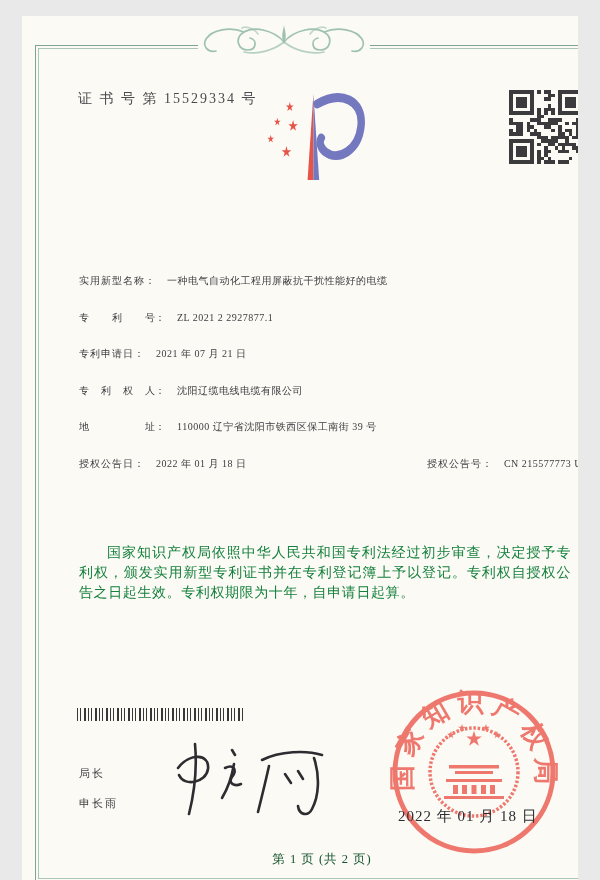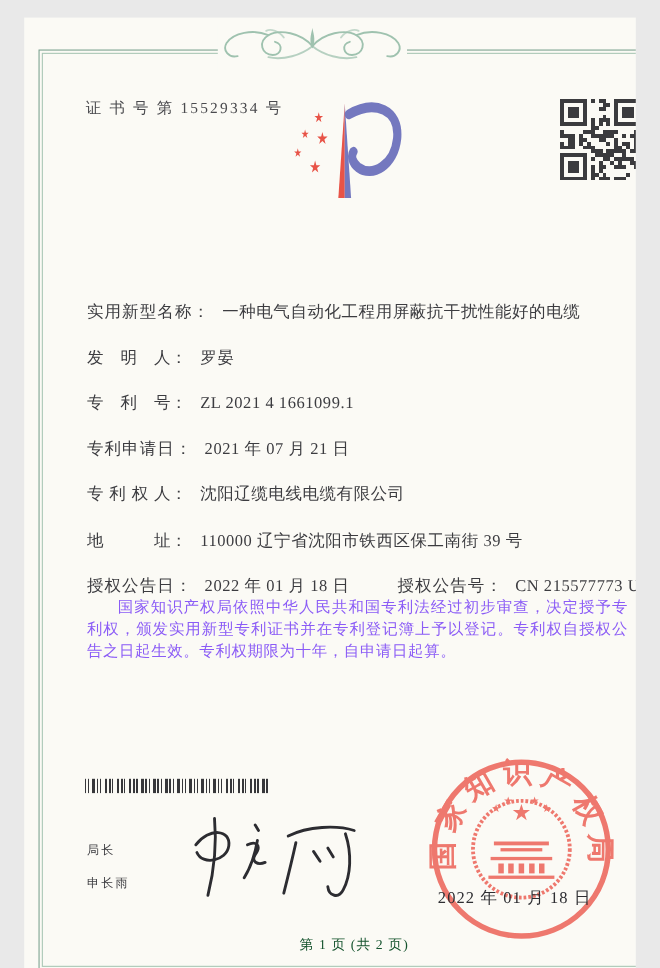--- a/index.html
+++ b/index.html
@@ -14,30 +14,30 @@
     border:1.5px solid #7fa492;z-index:1;}
   .frame::after{content:"";position:absolute;inset:1.5px;border:1px solid #aac7b6;}
   
   .ornament{position:absolute;left:176px;top:6px;width:172px;height:44px;
     background:#fbfaf5;z-index:2;}
   .cert-no{position:absolute;left:56px;top:74px;font-size:14px;letter-spacing:2px;color:#4a4a4e;z-index:3;}
   .logo{position:absolute;left:228px;top:76px;z-index:3;}
   .qr{position:absolute;left:487px;top:74px;width:74px;height:74px;z-index:3;}
   .title{position:absolute;left:0;top:182px;width:600px;text-align:center;
     font-size:34px;font-weight:bold;letter-spacing:13px;text-indent:13px;color:#3b3b3f;z-index:3;}
-  .fields{position:absolute;left:57px;top:258px;width:503px;z-index:3;font-size:15px;}
+  .fields{position:absolute;left:57px;top:258px;width:503px;z-index:3;font-size:10px;}
   .frow{margin-bottom:22.5px;white-space:nowrap;}
   .flabel{display:inline-block;letter-spacing:1px;}
   .flabel.spread{width:76px;letter-spacing:0;text-align:justify;text-align-last:justify;}
   .fcolon{display:inline-block;}
   .fval{margin-left:12px;letter-spacing:0.5px;}
   .frow.dual{display:flex;justify-content:flex-end;}
   .pair2{margin-left:auto;}
   .paras{position:absolute;left:57px;top:527px;width:492px;z-index:3;
-    font-size:14px;line-height:20px;text-align:justify;letter-spacing:0.6px;color:#8b5cf6;}
+    font-size:14px;line-height:20px;text-align:justify;letter-spacing:0.6px;color:#15803d;}
   .paras p{margin:0;text-indent:2em;}
   .barcode{position:absolute;left:55px;top:692px;width:167px;height:13px;z-index:3;
     background:repeating-linear-gradient(90deg,#37373a 0 1.5px,transparent 1.5px 3px,#37373a 3px 4px,transparent 4px 7px,#37373a 7px 9.5px,transparent 9.5px 11px);}
   .sig-block{position:absolute;left:57px;top:742px;z-index:3;font-size:11px;letter-spacing:2px;line-height:30px;}
   .sig-svg{position:absolute;left:140px;top:722px;z-index:3;}
   .seal{position:absolute;left:367px;top:671px;width:170px;height:170px;z-index:4;opacity:0.88;}
   .seal-date{position:absolute;left:376px;top:791px;z-index:5;font-size:15px;letter-spacing:1px;color:#2e2e32;}
   .footer{position:absolute;left:0;top:835px;width:600px;text-align:center;
     font-size:12.5px;letter-spacing:1px;color:#14532d;z-index:3;}
 </style>
@@ -319,24 +319,21 @@
         <rect x="20" y="20" width="1" height="1"></rect>
       </svg>
   </div>
 
 
   <div class="fields">
     <div class="frow">
       <span class="flabel">实用新型名称</span><span class="fcolon">：</span><span class="fval">一种电气自动化工程用屏蔽抗干扰性能好的电缆</span>
     </div>
     <div class="frow">
-      <span class="flabel spread">发明人</span><span class="fcolon">：</span><span class="fval">罗晏</span>
-    </div>
-    <div class="frow">
-      <span class="flabel spread">专利号</span><span class="fcolon">：</span><span class="fval">ZL 2021 4 1661099.1</span>
+      <span class="flabel spread">专利号</span><span class="fcolon">：</span><span class="fval">ZL 2021 2 2927877.1</span>
     </div>
     <div class="frow">
       <span class="flabel">专利申请日</span><span class="fcolon">：</span><span class="fval">2021 年 07 月 21 日</span>
     </div>
     <div class="frow">
       <span class="flabel spread">专利权人</span><span class="fcolon">：</span><span class="fval">沈阳辽缆电线电缆有限公司</span>
     </div>
     <div class="frow">
       <span class="flabel spread">地址</span><span class="fcolon">：</span><span class="fval">110000 辽宁省沈阳市铁西区保工南街 39 号</span>
     </div>

